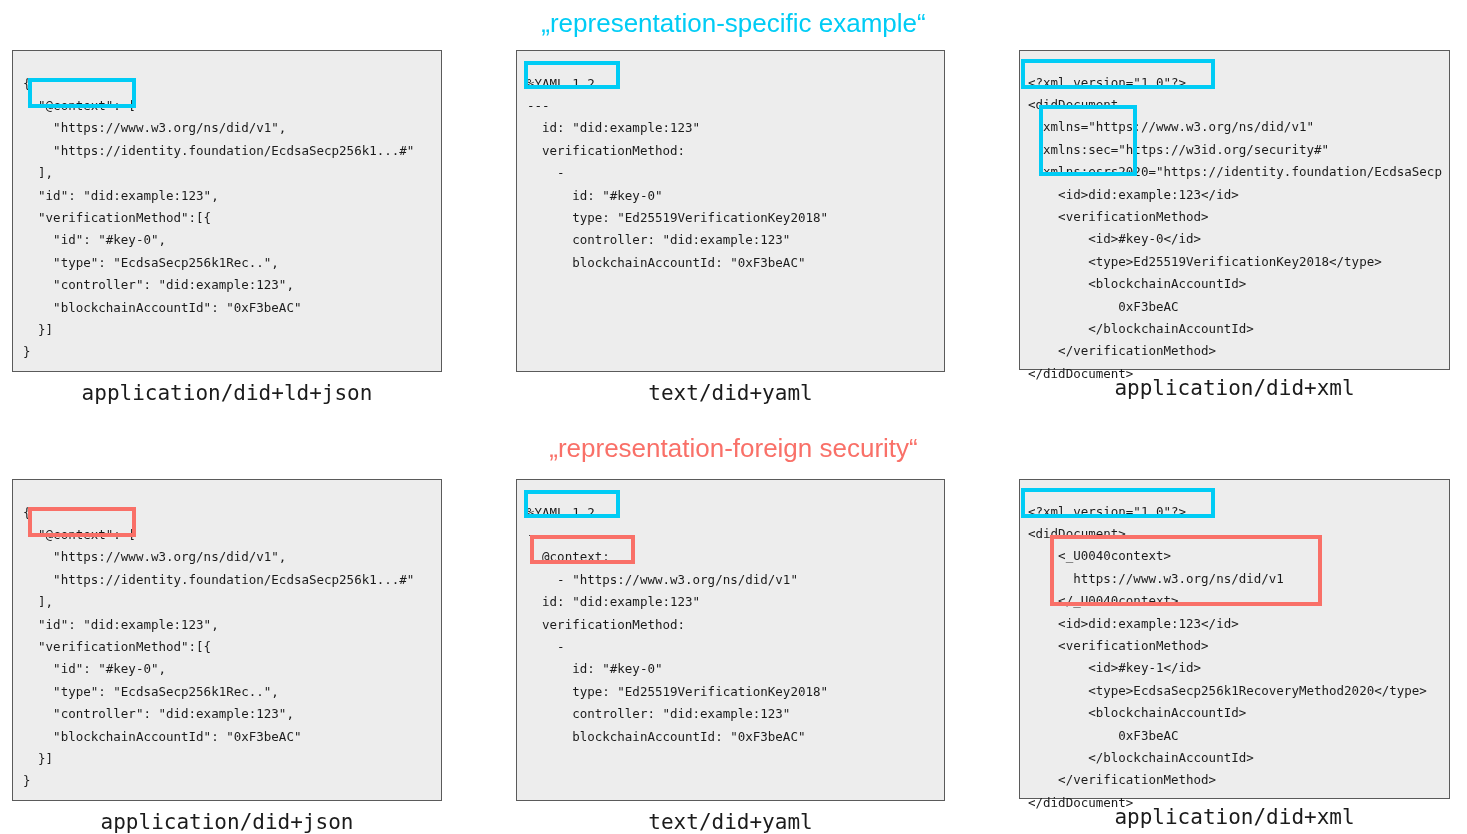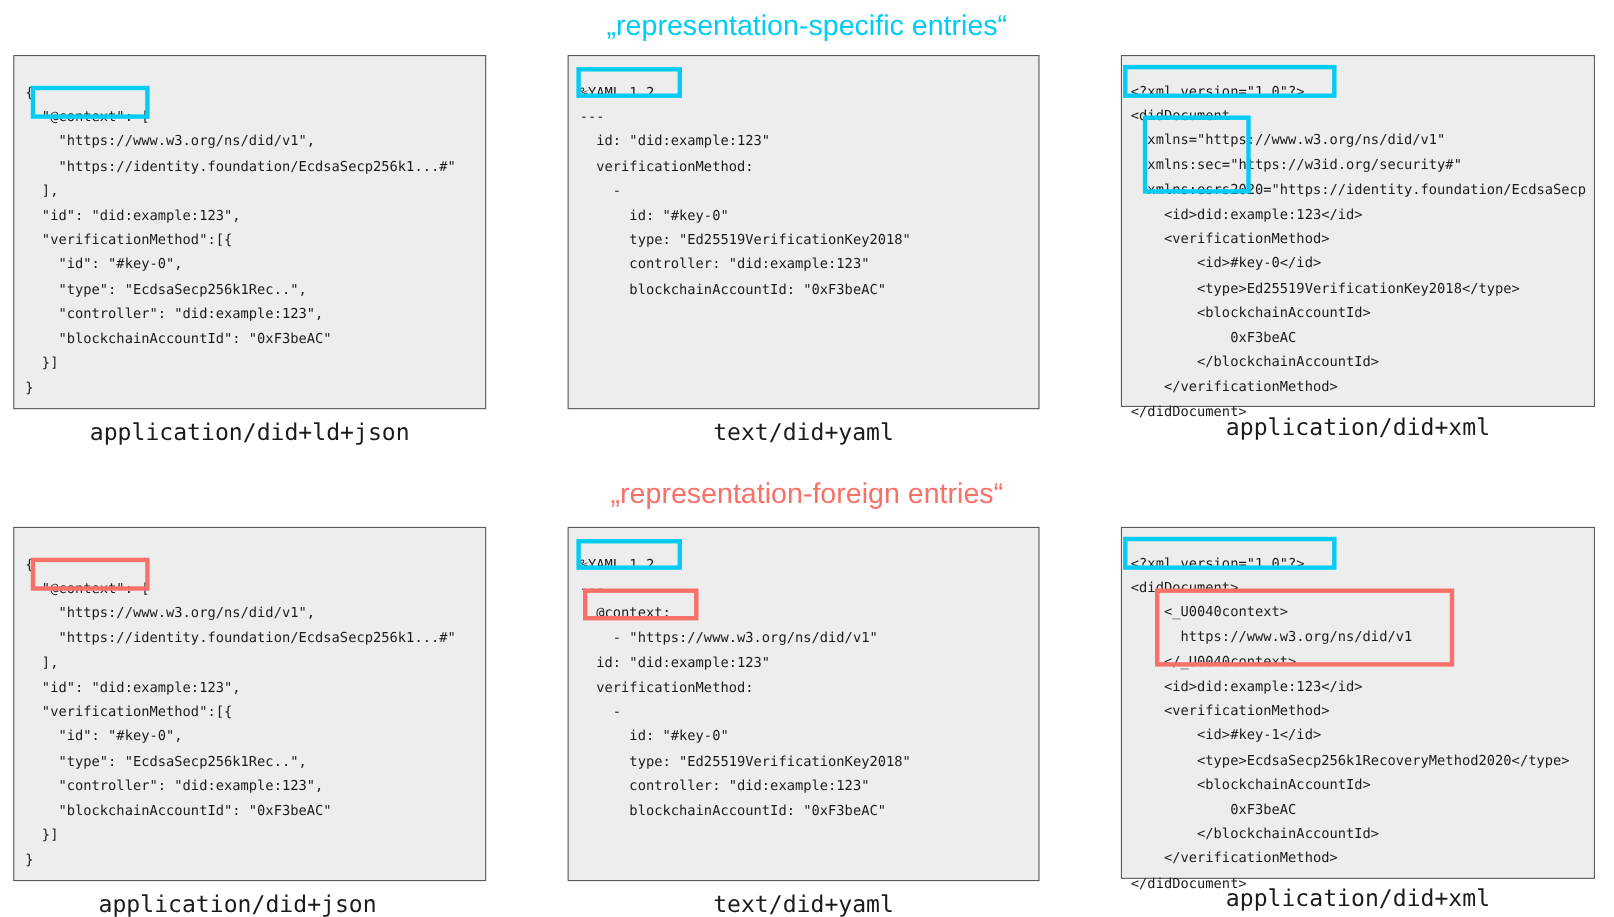--- a/index.html
+++ b/index.html
@@ -79,34 +79,34 @@
   #panel-xml-1   { left: 1019px; top: 50px;  width: 431px; height: 320px; }
 
   #panel-json-2  { left: 12px;   top: 479px; width: 430px; height: 322px; }
   #panel-yaml-2  { left: 516px;  top: 479px; width: 429px; height: 322px; }
   #panel-xml-2   { left: 1019px; top: 479px; width: 431px; height: 320px; }
 
   #caption-ldjson { left: 12px;   top: 381px; width: 430px; }
   #caption-yaml1  { left: 516px;  top: 381px; width: 429px; }
   #caption-xml1   { left: 1019px; top: 376px; width: 431px; }
 
-  #caption-json2  { left: 1px;   top: 810px; width: 430px; }
+  #caption-json2  { left: 12px;   top: 810px; width: 430px; }
   #caption-yaml2  { left: 516px;  top: 810px; width: 429px; }
   #caption-xml2   { left: 1019px; top: 805px; width: 431px; }
 
   
   #panel-xml-1 .code, #panel-xml-2 .code { left: 8px; top: 8px; }
   #panel-xml-1, #panel-xml-2 { overflow: visible; }
 </style>
 </head>
 <body>
 
-<div id="heading-specific" class="section-heading">„representation-specific entries“</div>
-
-<div id="heading-foreign" class="section-heading">„representation-foreign entries“</div>
+<div id="heading-specific" class="section-heading">„representation-specific example“</div>
+
+<div id="heading-foreign" class="section-heading">„representation-foreign security“</div>
 
 <div id="panel-ldjson" class="panel">
   <pre class="code">{
   "@context": [
     "https://www.w3.org/ns/did/v1",
     "https://identity.foundation/EcdsaSecp256k1...#"
   ],
   "id": "did:example:123",
   "verificationMethod":[{
     "id": "#key-0",

